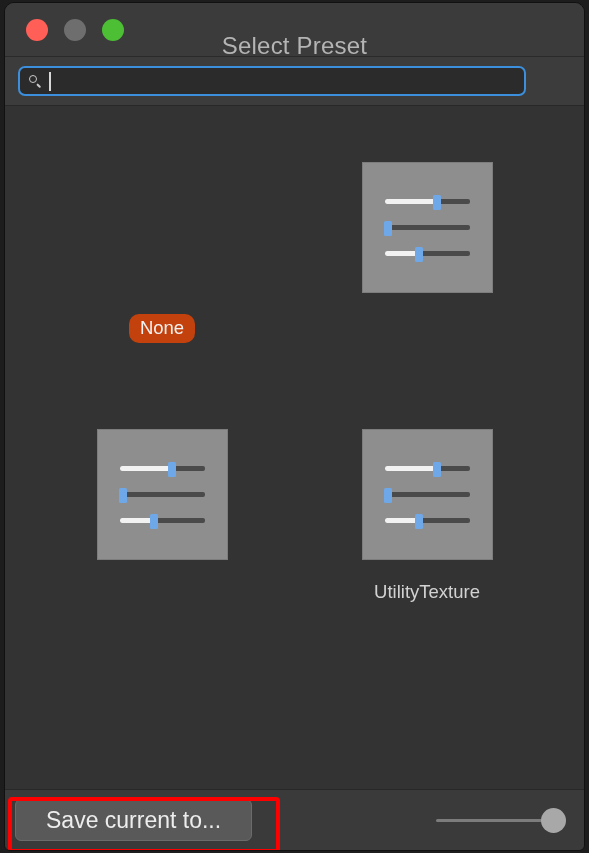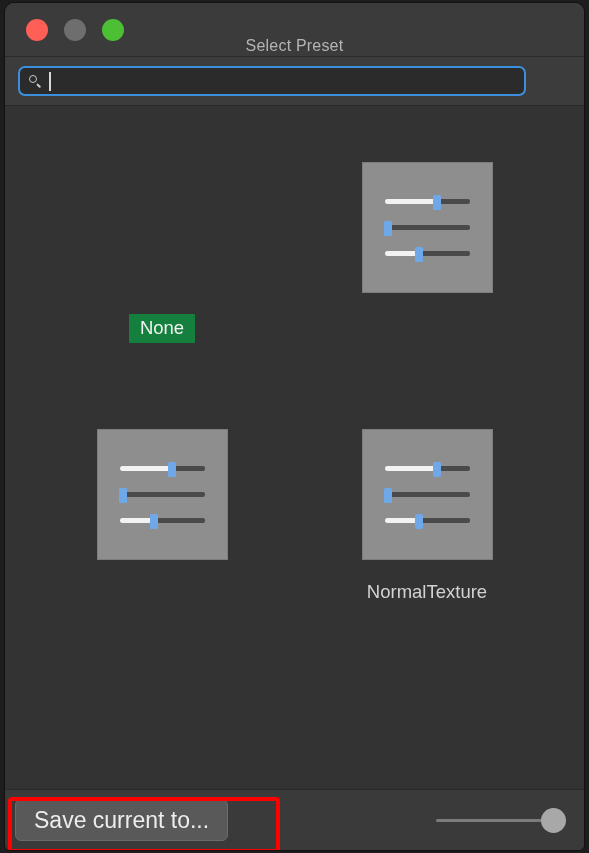--- a/index.html
+++ b/index.html
@@ -58,21 +58,21 @@
   .light.max    { background: #4cc järjest; }
   .light.max    { background: #4cbf35; }
 
   .title {
     position: absolute;
     left: 0; right: 0;
     top: 0; bottom: 0;
     display: flex;
     align-items: center;
     justify-content: center;
-    font-size: 16px;
+    font-size: 24px;
     color: #b4b4b4;
     letter-spacing: 0.2px;
     pointer-events: none;
     margin-top: 32px;
   }
 
   
   .searchbar {
     flex: 0 0 49px;
     height: 49px;
@@ -206,23 +206,23 @@
   }
 
   .cap {
     margin-top: 12px;
     font-size: 18.5px;
     color: #d2d2d2;
     text-align: center;
     white-space: nowrap;
   }
   .cap.selected {
-    background: #15803d;
+    background: #c2410c;
     color: #f2f2f2;
-    border-radius: 1px;
+    border-radius: 10px;
     padding: 3px 11px 4px;
   }
 
   
   .bottombar {
     flex: 0 0 61px;
     height: 61px;
     background: #3a3a3a;
     border-top: 1px solid #282828;
     display: flex;
@@ -233,21 +233,21 @@
     position: relative;
   }
   .save-btn {
     height: 42px;
     background: #595959;
     border: 1px solid #6b6b6b;
     border-radius: 6px;
     color: #ededed;
     font-size: 23px;
     font-family: "Liberation Sans", sans-serif;
-    padding: 0 18px;
+    padding: 0 30px;
     display: flex;
     align-items: center;
     white-space: nowrap;
     cursor: default;
     box-sizing: border-box;
   }
   .zoom-slider {
     position: relative;
     width: 130px;
     height: 26px;
@@ -372,21 +372,21 @@
               <span class="sfill" style="width:0%"></span>
               <span class="sknob" style="left:4%"></span>
             </div>
             <div class="srow">
               <span class="strack"></span>
               <span class="sfill" style="width:40%"></span>
               <span class="sknob" style="left:40%"></span>
             </div>
           </div>
         </div>
-        <div class="cap">NormalTexture</div>
+        <div class="cap">UtilityTexture</div>
       </div>
 
     </div>
   </div>
 
   <div class="bottombar">
     <div style="position:relative;">
       <div class="save-btn">Save current to...</div>
       <div class="annot"></div>
     </div>

